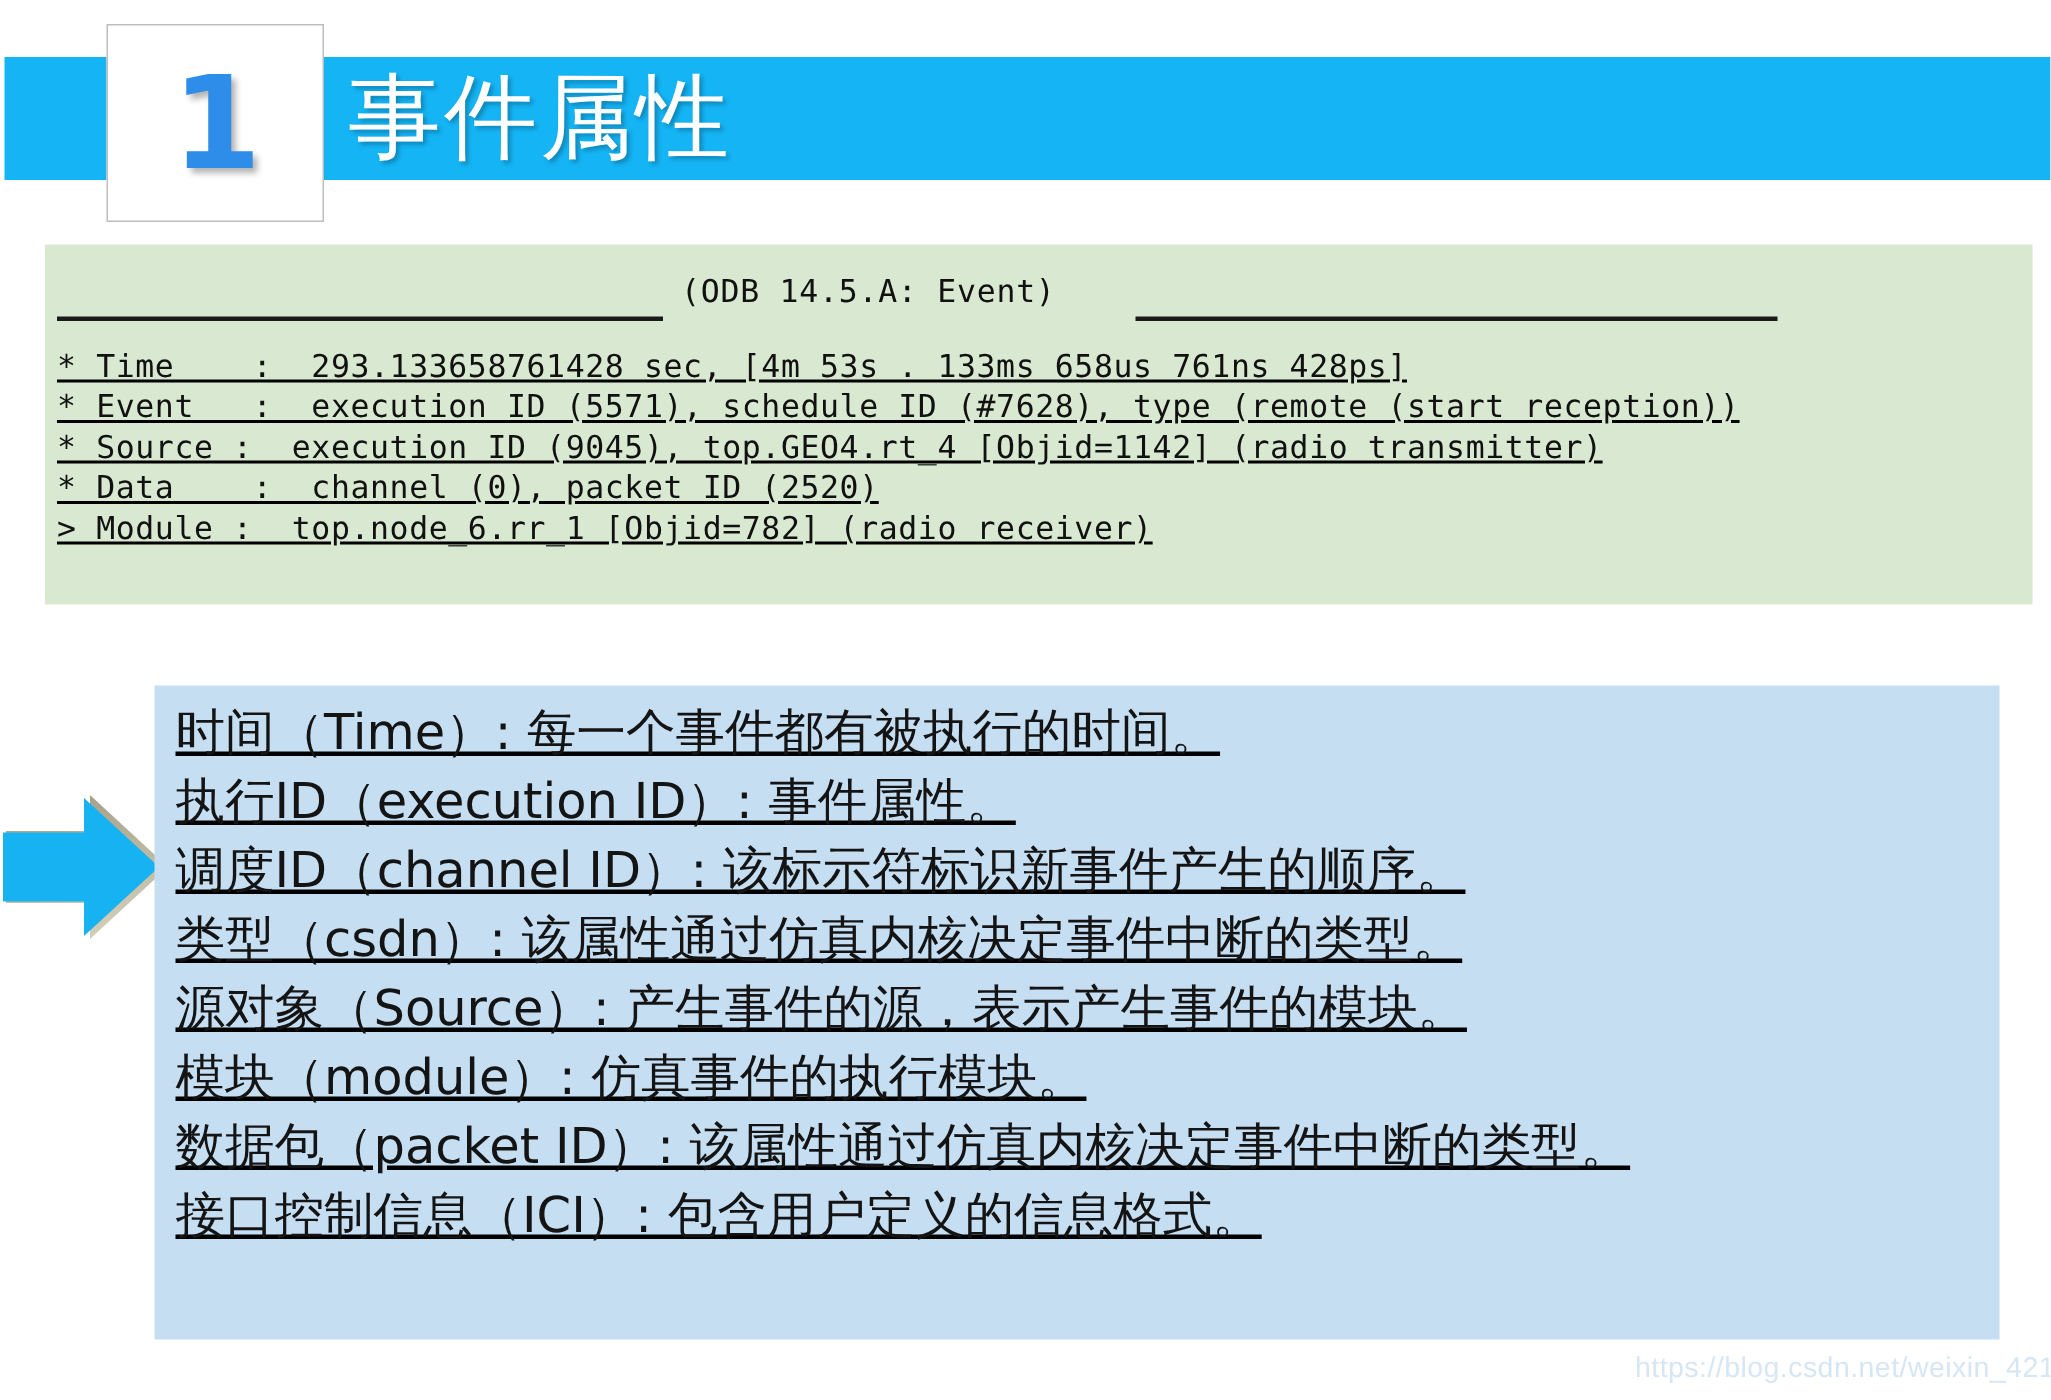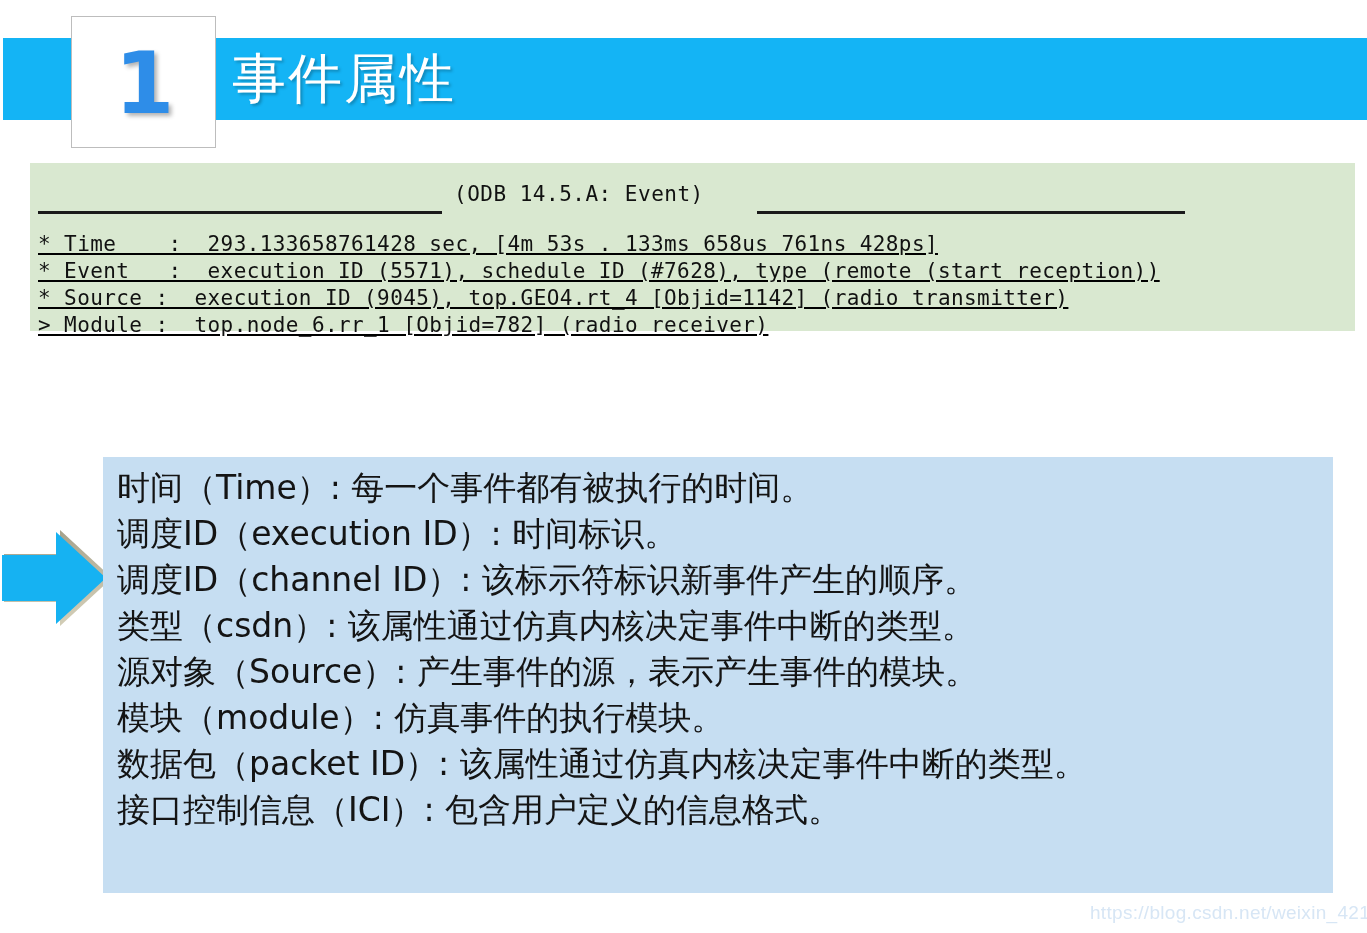--- a/index.html
+++ b/index.html
@@ -21,21 +21,21 @@
     left: 3px;
     top: 38px;
     width: 1364px;
     height: 82px;
     background: #14B4F5;
   }
   #header-title {
     position: absolute;
     left: 232px;
     top: 36px;
-    font-size: 54px;
+    font-size: 62px;
     line-height: 86px;
     color: #ffffff;
     font-family: Liberation Serif, serif;
     letter-spacing: 2px;
     text-shadow: 2px 2px 3px rgba(0,0,0,0.25);
     white-space: nowrap;
     text-align: center;
   }
   #step-number-box {
     position: absolute;
@@ -61,21 +61,21 @@
     font-family: "DejaVu Sans", "Liberation Sans", sans-serif;
     text-shadow: 3px 3px 4px rgba(0,0,0,0.30);
   }
 
   
   #console-block {
     position: absolute;
     left: 30px;
     top: 163px;
     width: 1325px;
-    height: 168px;
+    height: 240px;
     background: #D9E8D0;
   }
   #console-header {
     position: absolute;
     left: 0;
     top: 18px;
     width: 1325px;
     height: 34px;
   }
   .rule-line {
@@ -121,20 +121,21 @@
     top: 457px;
     width: 1230px;
     height: 436px;
     background: #C6DEF2;
   }
   #callout-lines {
     position: absolute;
     left: 14px;
     top: 8px;
     width: 1210px;
+    text-decoration: underline;
   }
   .callout-line {
     display: block;
     font-family: "DejaVu Sans", "Liberation Sans", sans-serif;
     font-size: 33px;
     line-height: 46px;
     color: #141414;
     white-space: pre;
   }
 
@@ -176,20 +177,21 @@
   <div id="console-header">
     <div class="rule-line" id="rule-left"></div>
     <div id="console-header-label">(ODB 14.5.A: Event)</div>
     <div class="rule-line" id="rule-right"></div>
   </div>
 
   <div id="console-lines">
     <span class="console-line">* Time    :  293.133658761428 sec, [4m 53s . 133ms 658us 761ns 428ps]</span>
     <span class="console-line">* Event   :  execution ID (5571), schedule ID (#7628), type (remote (start reception))</span>
     <span class="console-line">* Source :  execution ID (9045), top.GEO4.rt_4 [Objid=1142] (radio transmitter)</span>
+    <span class="console-line">* Data    :  channel (0), packet ID (2520)</span>
     <span class="console-line">&gt; Module :  top.node_6.rr_1 [Objid=782] (radio receiver)</span>
   </div>
 
 </div>
 
 <div id="pointer-arrow">
   <svg width="112" height="100" viewBox="0 0 112 100" xmlns="http://www.w3.org/2000/svg">
     <defs>
       <linearGradient id="arrowShade" x1="0" y1="0" x2="0.25" y2="1">
         <stop offset="0%" stop-color="#8f8a70"></stop>
@@ -197,21 +199,21 @@
       </linearGradient>
     </defs>
     <polygon points="58,2 110,50 58,98 58,74 2,74 2,26 58,26" fill="url(#arrowShade)" opacity="0.85"></polygon>
     <polygon points="54,4 104,50 54,96 54,73 0,73 0,27 54,27" fill="#16B2F2"></polygon>
   </svg>
 </div>
 
 <div id="callout-box">
   <div id="callout-lines">
     <span class="callout-line">时间（Time）: 每一个事件都有被执行的时间。</span>
-    <span class="callout-line">调度ID（execution ID）: 时间标识。</span>
+    <span class="callout-line">执行ID（execution ID）: 事件属性。</span>
     <span class="callout-line">调度ID（channel ID）: 该标示符标识新事件产生的顺序。</span>
     <span class="callout-line">类型（csdn）: 该属性通过仿真内核决定事件中断的类型。</span>
     <span class="callout-line">源对象（Source）: 产生事件的源，表示产生事件的模块。</span>
     <span class="callout-line">模块（module）: 仿真事件的执行模块。</span>
     <span class="callout-line">数据包（packet ID）: 该属性通过仿真内核决定事件中断的类型。</span>
     <span class="callout-line">接口控制信息（ICI）: 包含用户定义的信息格式。</span>
   </div>
 </div>
 
 <div id="watermark">https://blog.csdn.net/weixin_42115293</div>

